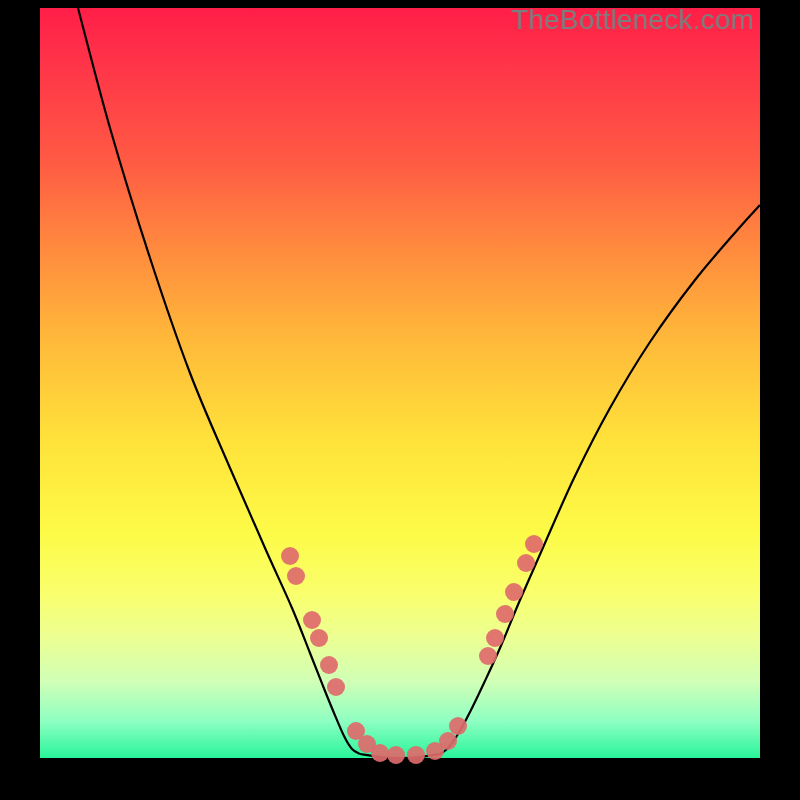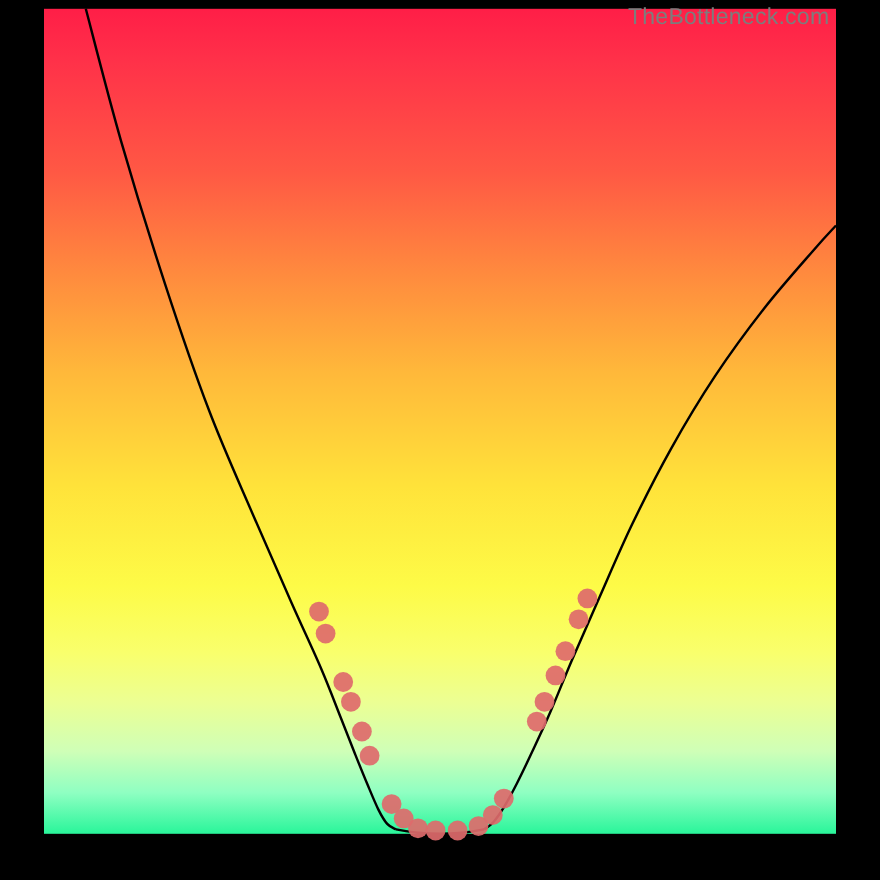--- a/index.html
+++ b/index.html
@@ -31,21 +31,21 @@
       #cfffb7 90%,
       #8fffc2 95%,
       #29f59a 100%
     );
   }
   .watermark {
     position: absolute;
     top: 4px;
     right: 46px;
     color: #7d7d7d;
-    font-size: 21px;
+    font-size: 28px;
     font-weight: 500;
     letter-spacing: 0.2px;
     z-index: 20;
   }
   svg.plot {
     position: absolute;
     left: 0;
     top: 0;
     width: 720px;
     height: 750px;

